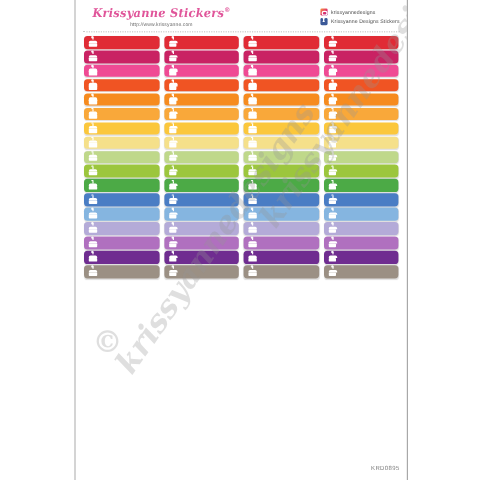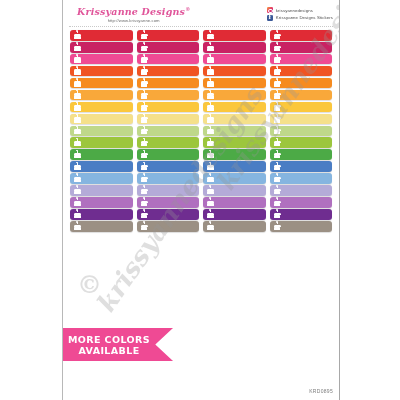--- a/index.html
+++ b/index.html
@@ -234,21 +234,21 @@
 </head>
 <body>
 
 <div id="root">
 
   <div class="sheet">
 
     <div class="header">
       <div class="brand">
         <div class="brand-name">
-          <span>Krissyanne Designs</span><sup>®</sup>
+          <span>Krissyanne Stickers</span><sup>®</sup>
         </div>
         <div class="brand-url">http://www.krissyanne.com</div>
       </div>
 
       <div class="socials">
         <div class="social-row">
           <span class="sicon ig"></span>
           <span class="social-text">krissyannedesigns</span>
         </div>
         <div class="social-row">
@@ -837,21 +837,17 @@
               <span class="base"></span>
             </span>
           </div>
         </div>
       </div>
 
     <div class="wm wm-1">krissyannedesigns</div>
     <div class="wm wm-2">krissyannedesigns</div>
     <div class="wm wm-c">©</div>
 
-    <div class="banner">
-      <div class="banner-line">MORE COLORS</div>
-      <div class="banner-line">AVAILABLE</div>
-    </div>
 
     <div class="code">KRD0895</div>
 
   </div>
 </div>
 
 </body></html>

